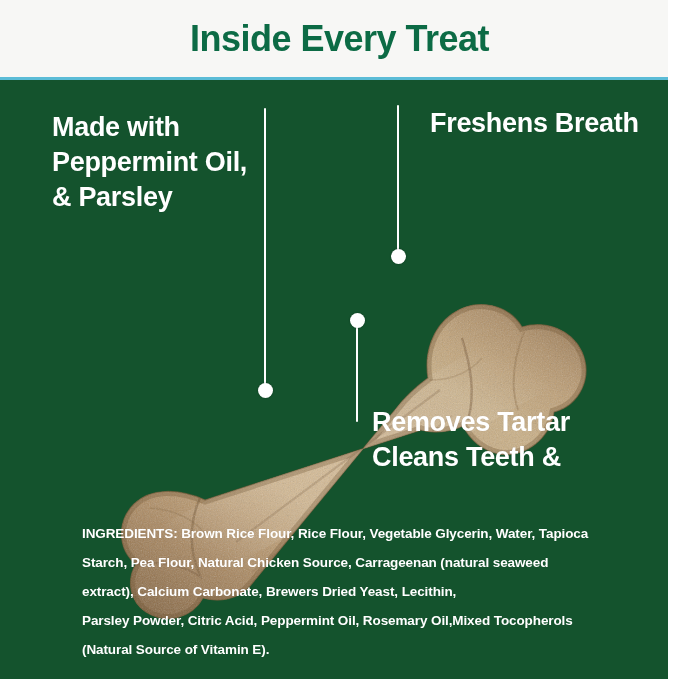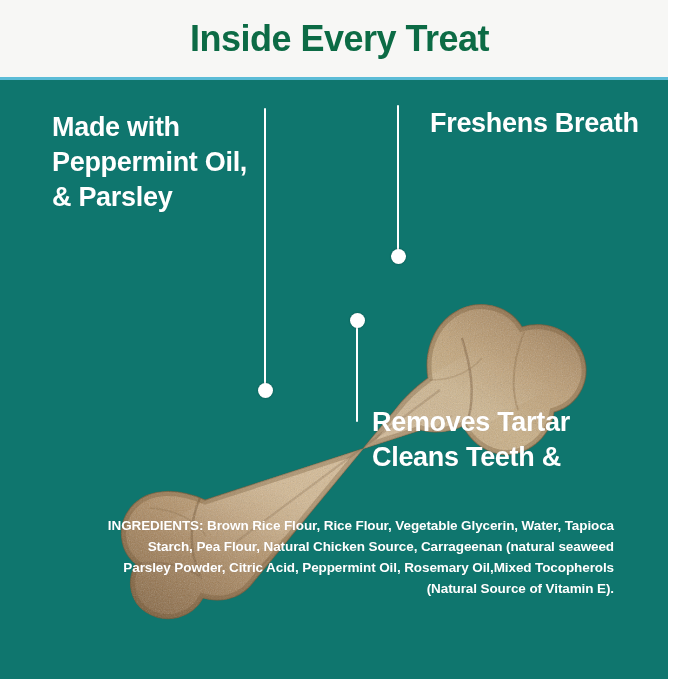--- a/index.html
+++ b/index.html
@@ -51,21 +51,21 @@
     background: #5bbcd6;
   }
 
   
   .blue-panel {
     position: absolute;
     left: 0;
     top: 80px;
     width: 679px;
     height: 599px;
-    background: #0f766e;
+    background: #14532d;
     overflow: hidden;
   }
 
   
   .bone-wrap {
     position: absolute;
     left: 0;
     top: 0;
     width: 679px;
     height: 599px;
@@ -130,22 +130,21 @@
     width: 540px;
     color: #ffffff;
     font-family: "Liberation Sans Narrow", "Liberation Sans", sans-serif;
     font-weight: bold;
     font-size: 13.5px;
     line-height: 1.55;
     letter-spacing: -0.1px;
     text-shadow: 0 0 1px rgba(0,0,0,0.10);
   }
   .ingredients p {
-    margin: 0;
-    text-align: right;
+    margin: 8px;
   }
 </style>
 </head>
 <body>
 
 <div id="infographic">
 
   <div class="header-band"></div>
   <div class="header-title">Inside Every Treat</div>
   <div class="header-rule"></div>
@@ -283,18 +282,19 @@
     <div class="callout-text callout-bottomright">
       <div>Removes Tartar</div>
       <div>Cleans Teeth &amp;</div>
     </div>
     <div class="callout-line" style="left:356px; top:240px; height:102px;"></div>
     <div class="callout-dot" style="left:350px; top:233px;"></div>
 
     <div class="ingredients">
       <p>INGREDIENTS: Brown Rice Flour, Rice Flour, Vegetable Glycerin, Water, Tapioca</p>
       <p>Starch, Pea Flour, Natural Chicken Source, Carrageenan (natural seaweed</p>
+      <p>extract), Calcium Carbonate, Brewers Dried Yeast, Lecithin,</p>
       <p>Parsley Powder, Citric Acid, Peppermint Oil, Rosemary Oil,Mixed Tocopherols</p>
       <p>(Natural Source of Vitamin E).</p>
     </div>
 
   </div>
 </div>
 
 </body></html>

